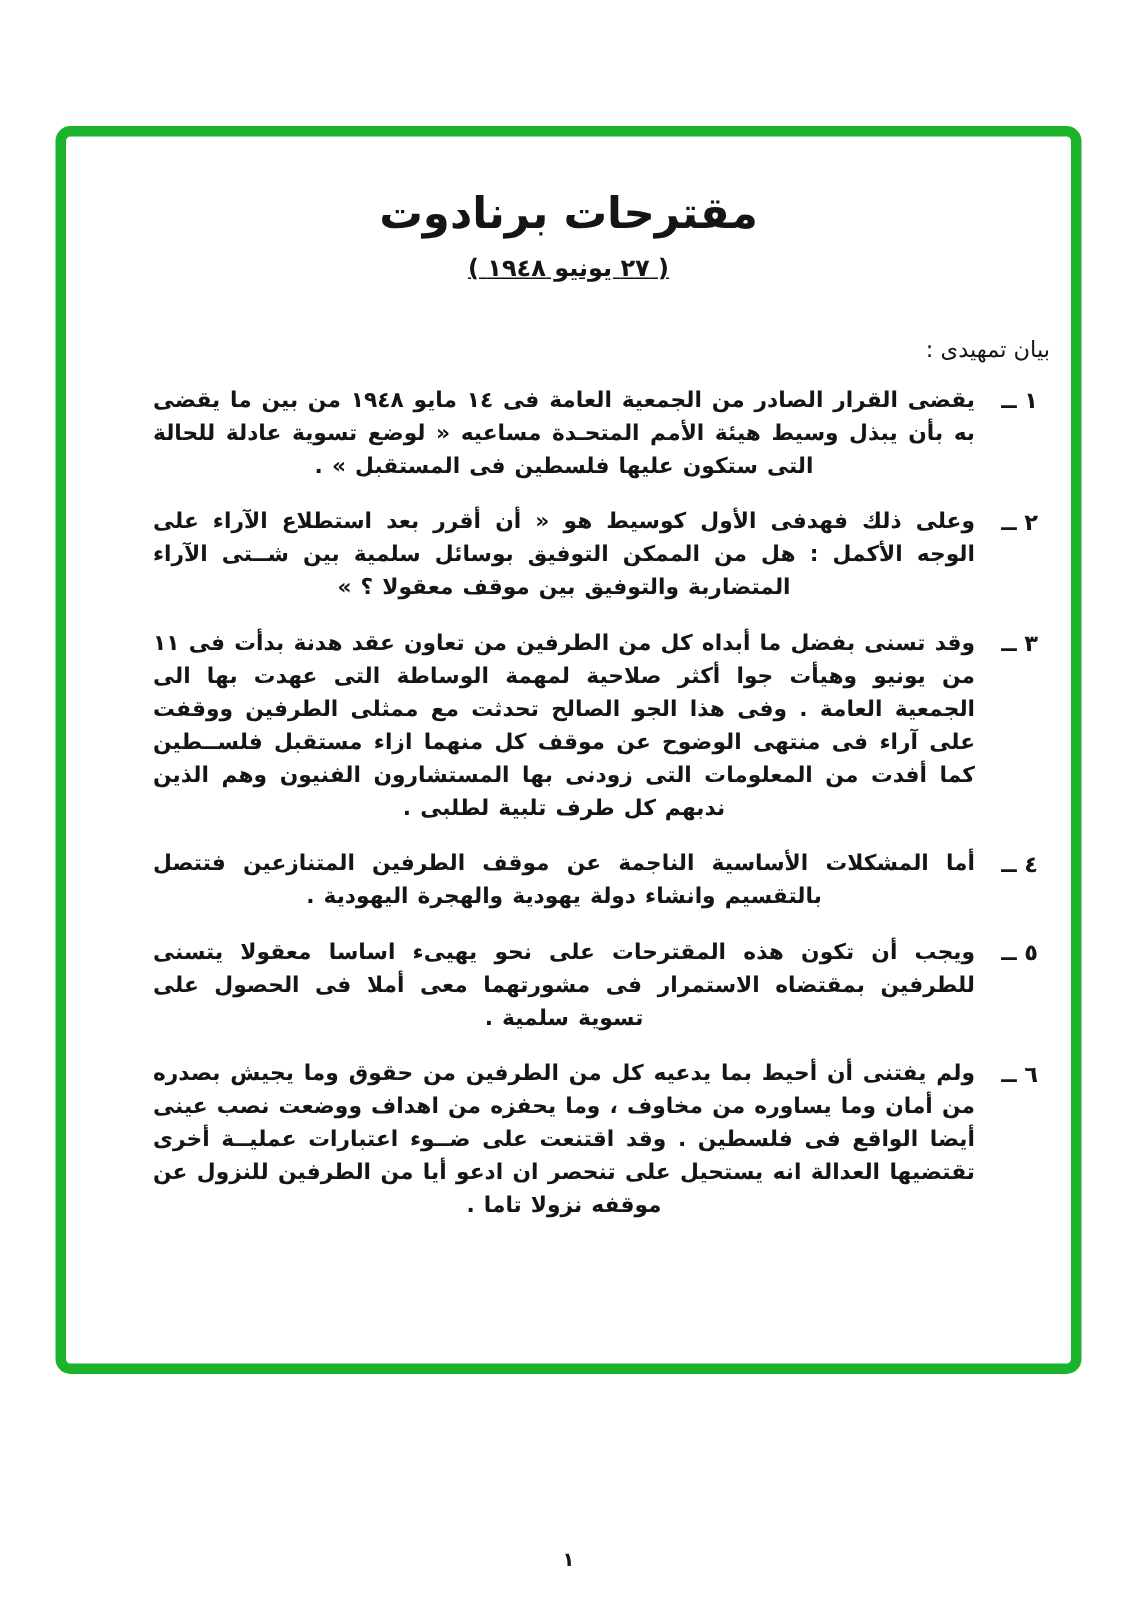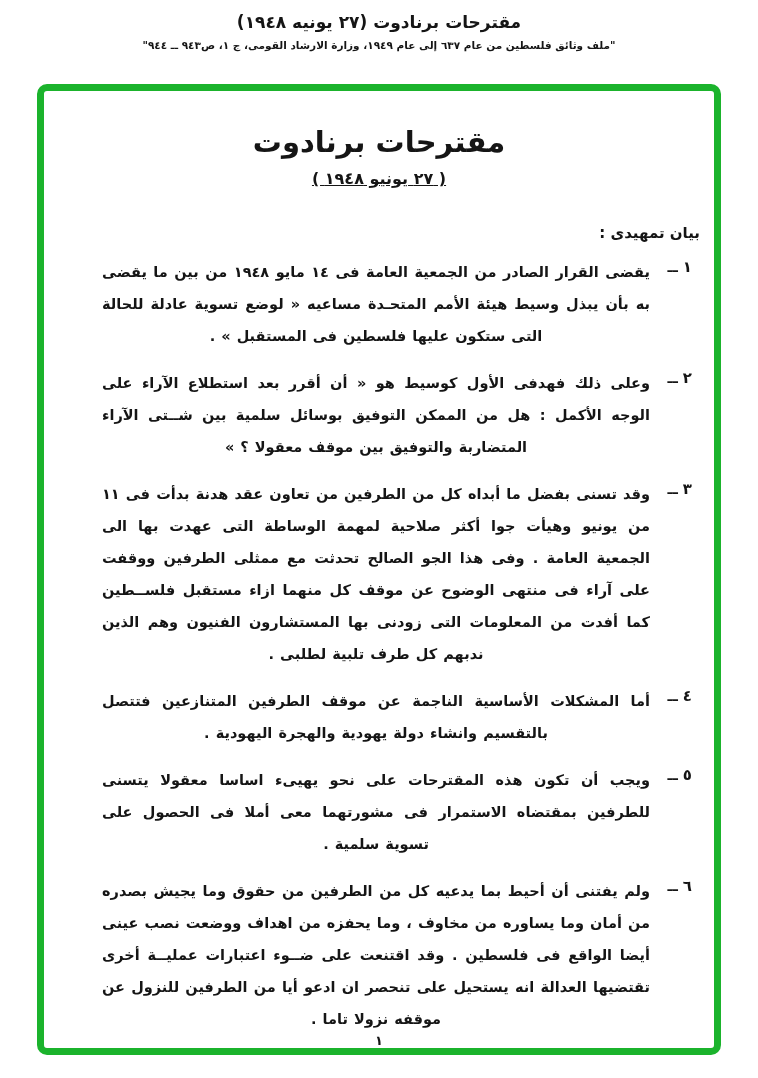--- a/index.html
+++ b/index.html
@@ -14,63 +14,59 @@
   .sheet { position:relative; width:758px; height:1078px; direction:rtl; background:var(--paper); }
 
   
   .hdr { position:absolute; top:12px; left:0; right:0; text-align:center; }
   .h-title { font-size:17px; font-weight:bold; }
   .h-source { margin-top:7px; font-size:10.5px; font-weight:bold; letter-spacing:0; }
 
   
   .frame {
     position:absolute; top:84px; right:37px;
-    width:684px; height:971px;
+    width:684px; height:832px;
     border:7px solid var(--green);
     border-radius:10px;
     background:var(--paper);
   }
 
   .doc-title { margin-top:34px; text-align:center; font-size:29px; font-weight:bold; }
   .doc-subtitle { margin-top:10px; text-align:center; font-size:16px; font-weight:bold;text-decoration:underline; }
 
   .section-heading {
     margin:36px 14px 14px 0;
-    font-size:15px; font-weight:bold; text-align:right;
+    font-size:15px; font-weight:normal; text-align:right;
   }
 
   .items { list-style:none; padding:0 22px 0 58px; }
   .item { display:flex; margin-bottom:15px; }
   .num-col {
     flex:0 0 42px; width:42px;
     display:flex; align-items:flex-start; gap:5px;
     font-size:15px; font-weight:bold; line-height:22px;
   }
   .paras { flex:1; min-width:0; }
   .paras p {
-    font-size:14.5px; font-weight:bold; line-height:32px;
+    font-size:14.5px; font-weight:bold; line-height:22px;
     text-align:justify; text-align-last:center;
     word-spacing:1px;
   }
   .paras p + p { margin-top:11px; text-indent:36px; }
 
   .pagenum {
     position:absolute; bottom:30px; left:0; right:0;
     text-align:center; font-size:13px; font-weight:bold;
   }
 </style>
 </head>
 <body>
 
 <div class="sheet">
 
-  <header class="hdr">
-    <div class="h-title">مقترحات برنادوت (٢٧ يونيه ١٩٤٨)</div>
-    <div class="h-source">"ملف وثائق فلسطين من عام ٦٣٧ إلى عام ١٩٤٩، وزارة الارشاد القومى، ج ١، ص٩٤٣ ــ ٩٤٤"</div>
-  </header>
 
   <section class="frame">
     <h1 class="doc-title">مقترحات برنادوت</h1>
     <div class="doc-subtitle">( ٢٧ يونيو ١٩٤٨ )</div>
     <div class="section-heading">بيان تمهيدى :</div>
     <ol class="items" id="items-list">
   <li class="item">
     <div class="num-col">
       <span class="num">١</span>
       <span class="dash">ــ</span>

